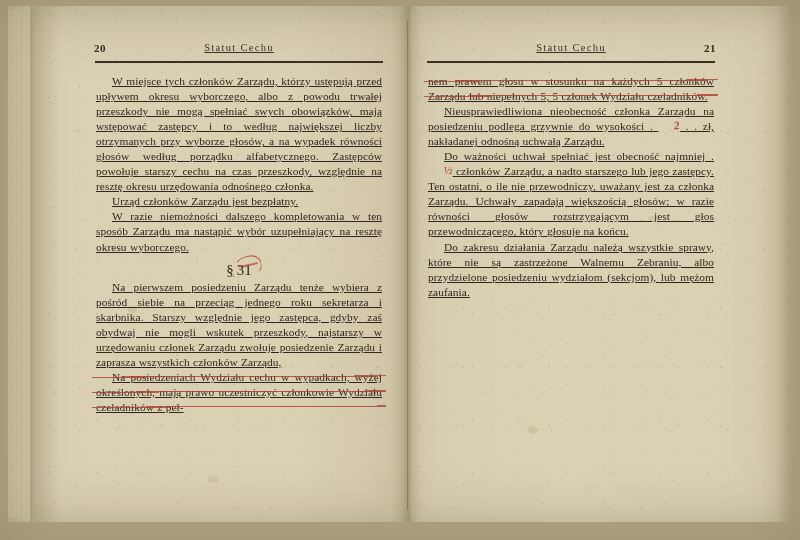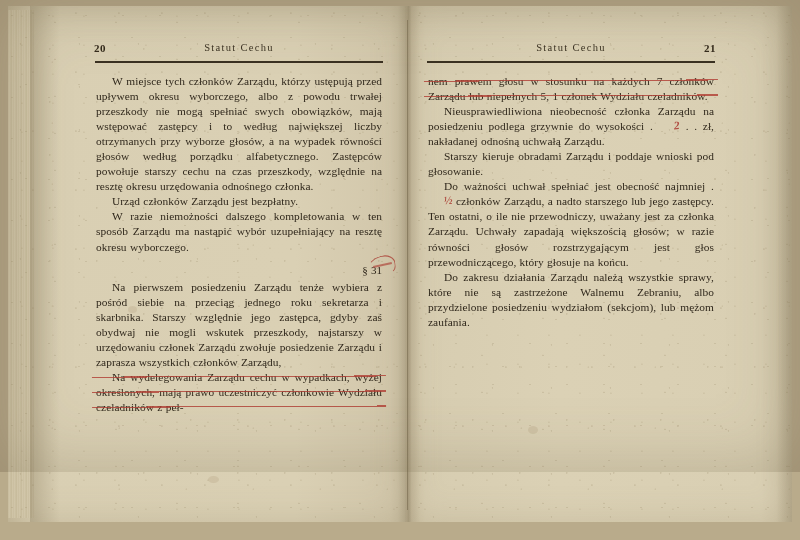--- a/index.html
+++ b/index.html
@@ -10,21 +10,21 @@
   body {
     width: 800px;
     height: 540px;
     overflow: hidden;
     font-family: "Liberation Serif", serif;
   }
 
   #scan {
     position: relative;
     width: 800px;
-    height: 472px;
+    height: 540px;
     background: #b5a689;
   }
 
   
   .mount {
     position: absolute;
     inset: 0;
     background:
       radial-gradient(ellipse at 50% 45%, #bdae90 0%, #b0a182 70%, #a39madf 100%);
     background-color: #b3a486;
@@ -139,53 +139,55 @@
   }
   .folio.lf { left: -2px; }
   .folio.rf { right: -2px; }
   .runtitle {
     position: absolute;
     left: 0; right: 0;
     text-align: center;
     font-size: 10.5px;
     letter-spacing: 1.3px;
     color: #3b3223;
+    text-decoration: underline;
   }
   .rule {
     position: absolute;
     left: -1px;
     top: 19px;
     width: 288px;
     height: 2px;
     background: #3a3122;
   }
 
   .body {
     margin-top: 10px;
     font-size: 11.4px;
     line-height: 15.05px;
     text-align: justify;
     text-justify: inter-word;
     letter-spacing: .04px;
     word-spacing: .4px;
+    text-decoration: underline;
   }
   .body p {
     margin: 0 0 0 0;
     text-indent: 16px;
     hyphens: auto;
     -webkit-hyphens: auto;
   }
   .body p.noind { text-indent: 0; }
 
   
   .sect {
-    text-align: right;
+    text-align: center;
     text-indent: 0 !important;
     margin: 8px 0 2px 0 !important;
-    font-size: 11px;
+    font-size: 15px;
     position: relative;
   }
   .sect .num {
     position: relative;
     display: inline-block;
     margin-left: 3px;
   }
   
   .sect .num::after {
     content: "";
@@ -293,37 +295,36 @@
     <div class="body">
       <p>W miejsce tych członków Zarządu, którzy ustępują przed upływem okresu wyborczego, albo z powodu trwałej przeszkody nie mogą spełniać swych obowiązków, mają wstępować zastępcy i to według największej liczby otrzymanych przy wyborze głosów, a na wypadek równości głosów według porządku alfabetycznego. Zastępców powołuje starszy cechu na czas przeszkody, względnie na resztę okresu urzędowania odnośnego członka.</p>
       <p>Urząd członków Zarządu jest bezpłatny.</p>
       <p>W razie niemożności dalszego kompletowania w ten sposób Zarządu ma nastąpić wybór uzupełniający na resztę okresu wyborczego.</p>
 
       <p class="sect">
         <span>§</span><span class="num">31</span>
       </p>
 
       <p>Na pierwszem posiedzeniu Zarządu tenże wybiera z pośród siebie na przeciąg jednego roku sekretarza i skarbnika. Starszy względnie jego zastępca, gdyby zaś obydwaj nie mogli wskutek przeszkody, najstarszy w urzędowaniu członek Zarządu zwołuje posiedzenie Zarządu i zaprasza wszystkich członków Zarządu,</p>
-      <p class="struck">Na wydelegowania Zarządu cechu w wypadkach, wyżej określonych, mają prawo uczestniczyć członkowie Wydziału czeladników z peł-</p>
+      <p class="struck">Na posiedzeniach Wydziału cechu w wypadkach, wyżej określonych, mają prawo uczestniczyć członkowie Wydziału czeladników z peł-</p>
     </div>
   </div>
 
   <div class="page p-right">
     <div class="runhead">
       <span class="runtitle">Statut Cechu</span>
       <span class="folio rf">21</span>
       <span class="rule"></span>
     </div>
 
     <div class="body">
-      <p class="struck noind">nem prawem głosu w stosunku na każdych 7 członków Zarządu lub niepełnych 5, 1 członek Wydziału czeladników.</p>
+      <p class="struck noind">nem prawem głosu w stosunku na każdych 5 członków Zarządu lub niepełnych 5, 5 członek Wydziału czeladników.</p>
 
       <p><span>Nieusprawiedliwiona nieobecność członka Zarządu na posiedzeniu podlega grzywnie do wysokości . </span><span class="fill">2</span><span> . . zł, nakładanej odnośną uchwałą Zarządu.</span></p>
 
-      <p>Starszy kieruje obradami Zarządu i poddaje wnioski pod głosowanie.</p>
 
       <p><span>Do ważności uchwał spełniać jest obecność najmniej . </span><span class="fill">½</span><span> członków Zarządu, a nadto starszego lub jego zastępcy. Ten ostatni, o ile nie przewodniczy, uważany jest za członka Zarządu. Uchwały zapadają większością głosów; w razie równości głosów rozstrzygającym jest głos przewodniczącego, który głosuje na końcu.</span></p>
 
 
 
       <p>Do zakresu działania Zarządu należą wszystkie sprawy, które nie są zastrzeżone Walnemu Zebraniu, albo przydzielone posiedzeniu wydziałom (sekcjom), lub mężom zaufania.</p>
     </div>
   </div>
 
   <div class="vignette"></div>

